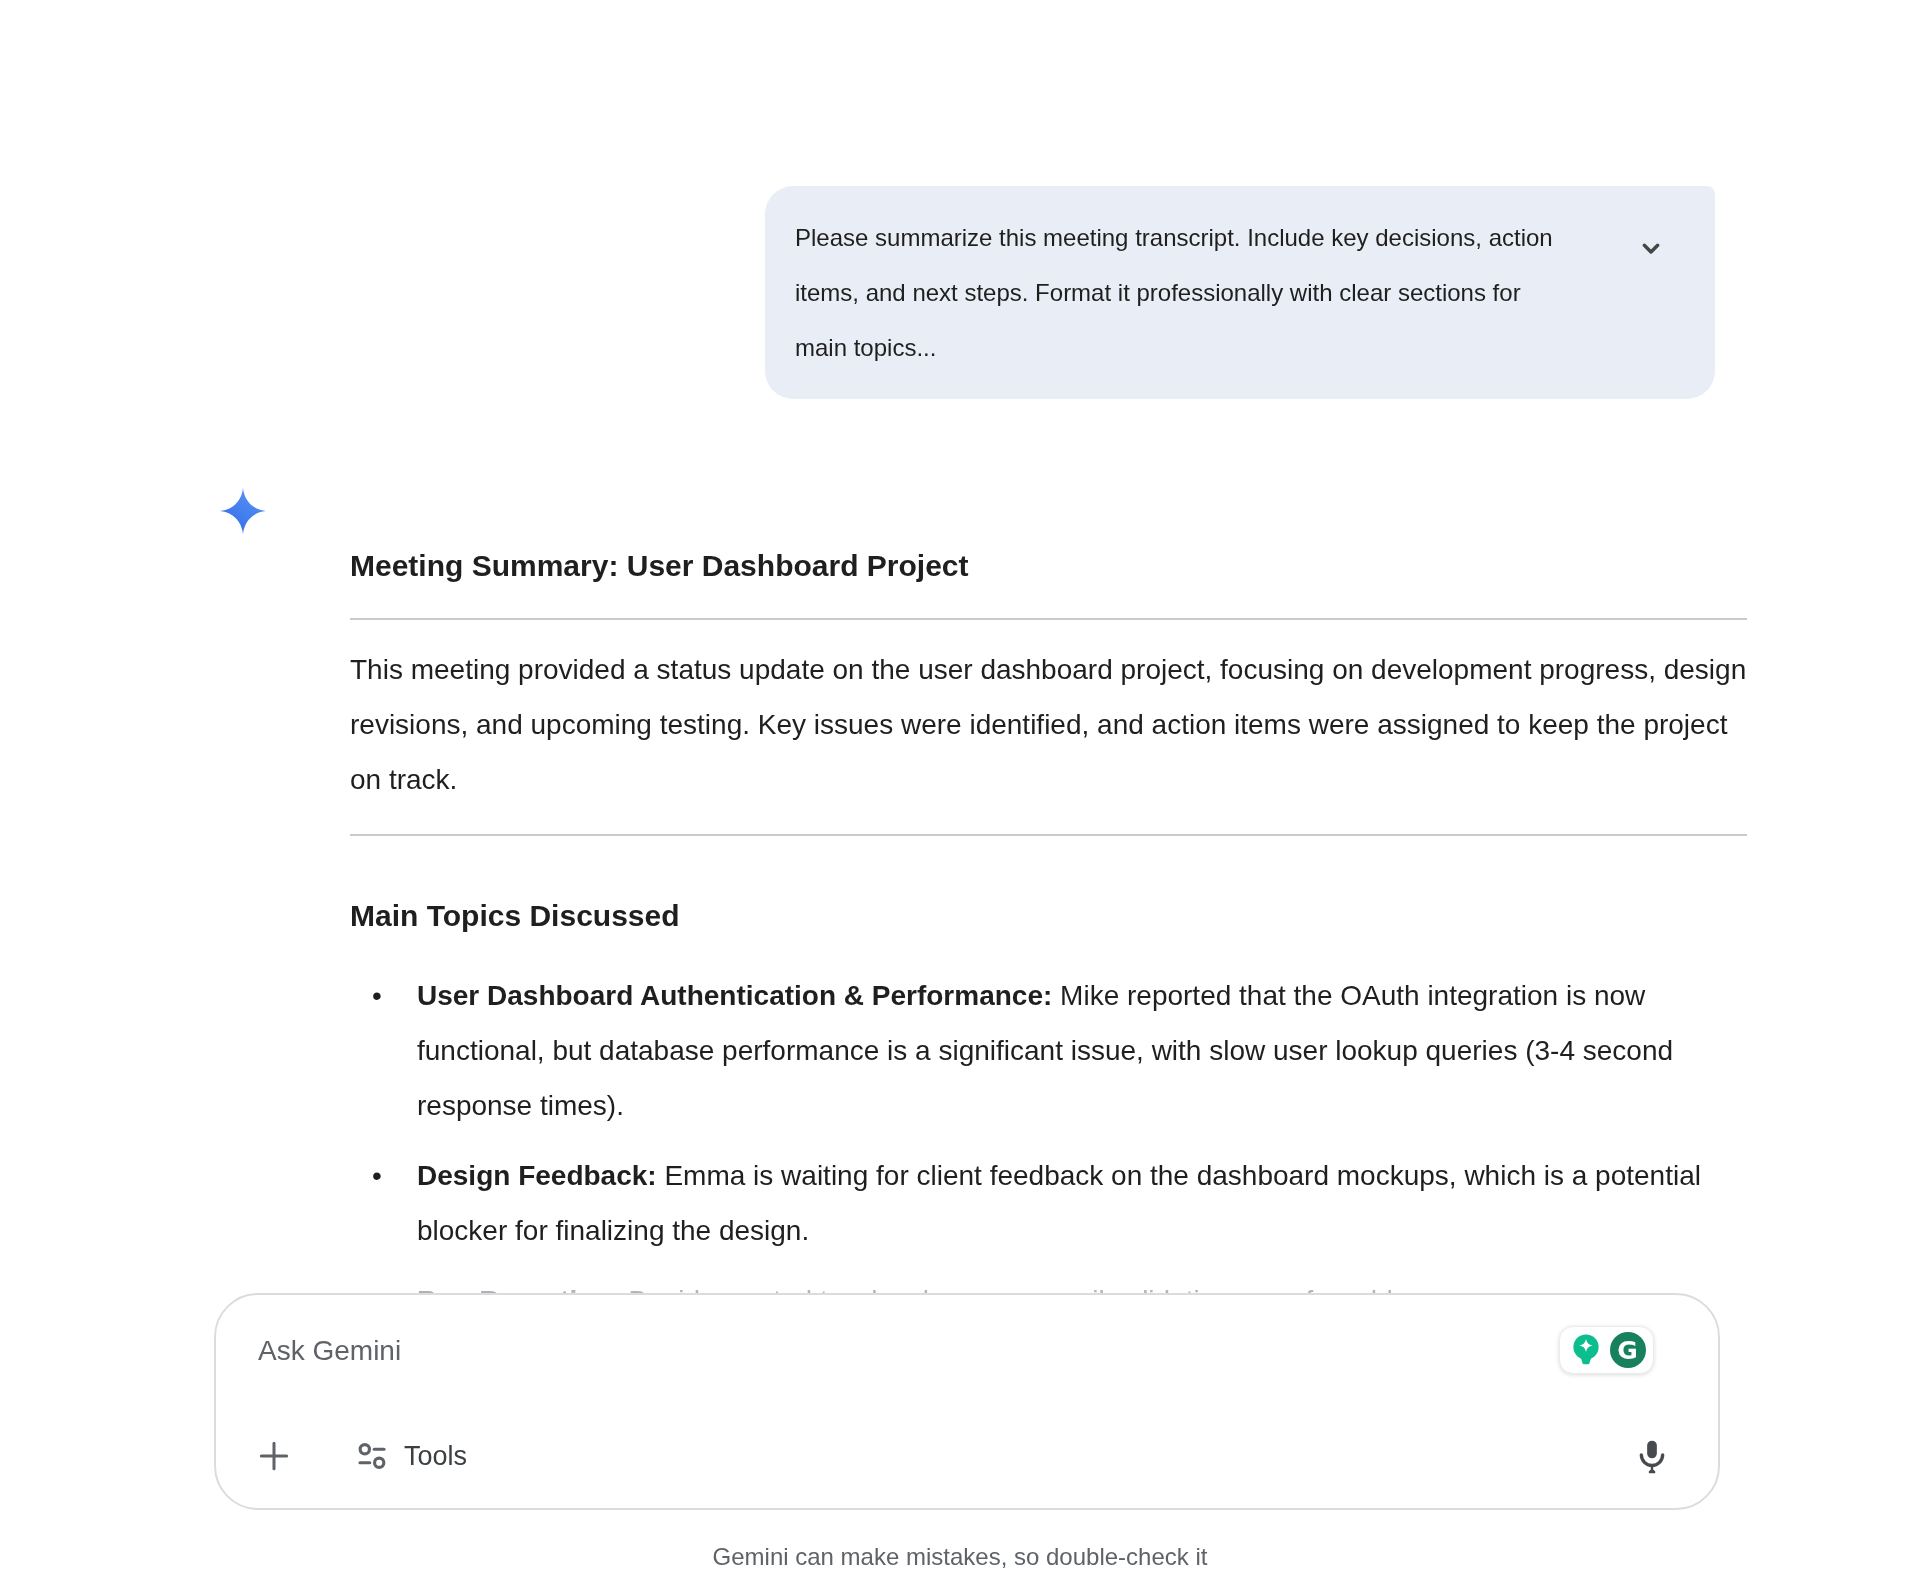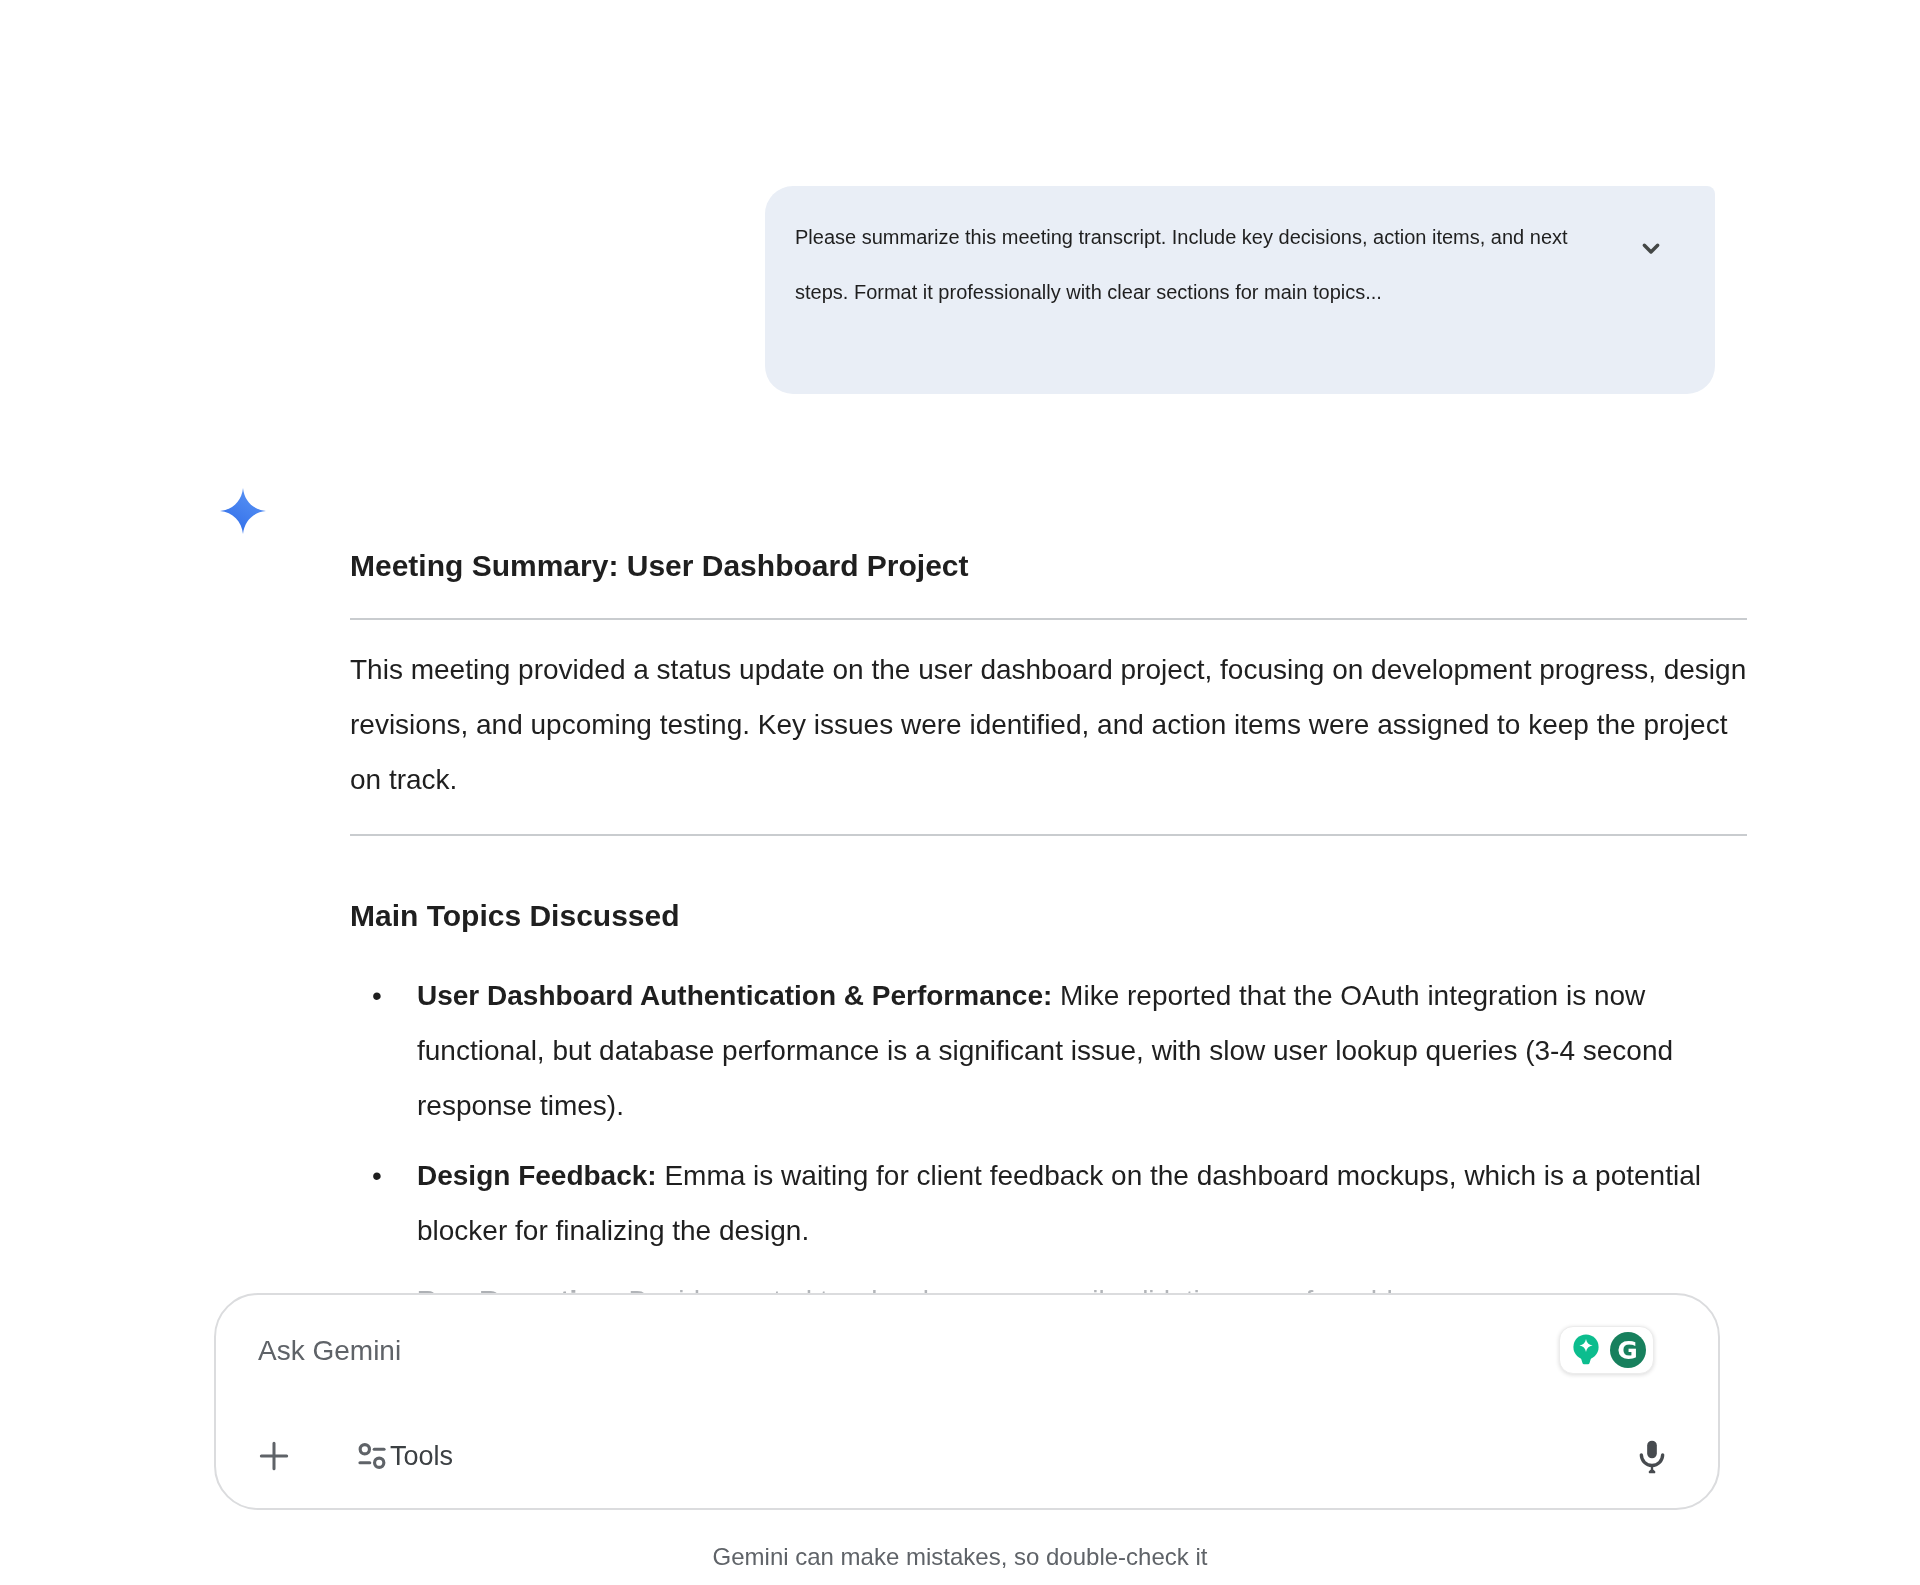--- a/index.html
+++ b/index.html
@@ -19,21 +19,21 @@
   
   .user-bubble {
     position: absolute;
     top: 186px;
     right: 205px;
     width: 950px;
     min-height: 208px;
     background: #e9eef6;
     border-radius: 28px 8px 28px 28px;
     padding: 24px 140px 24px 30px;
-    font-size: 20px;
+    font-size: 24px;
     line-height: 55px;
     color: #1f1f1f;
   }
   .bubble-expand {
     position: absolute;
     top: 44px;
     right: 46px;
     width: 36px;
     height: 36px;
     border: none;
@@ -176,20 +176,21 @@
     display: flex;
     align-items: center;
     justify-content: center;
   }
   .plus-btn { width: 44px; height: 44px; }
   .tools-btn {
     margin-left: 58px;
     height: 44px;
     display: flex;
     align-items: center;
+    gap: 14px;
     font-size: 27px;
     color: #3c4043;
   }
   .mic-btn { margin-left: auto; width: 44px; height: 44px; }
 
   .footer {
     position: absolute;
     left: 0;
     right: 0;
     top: 1543px;

